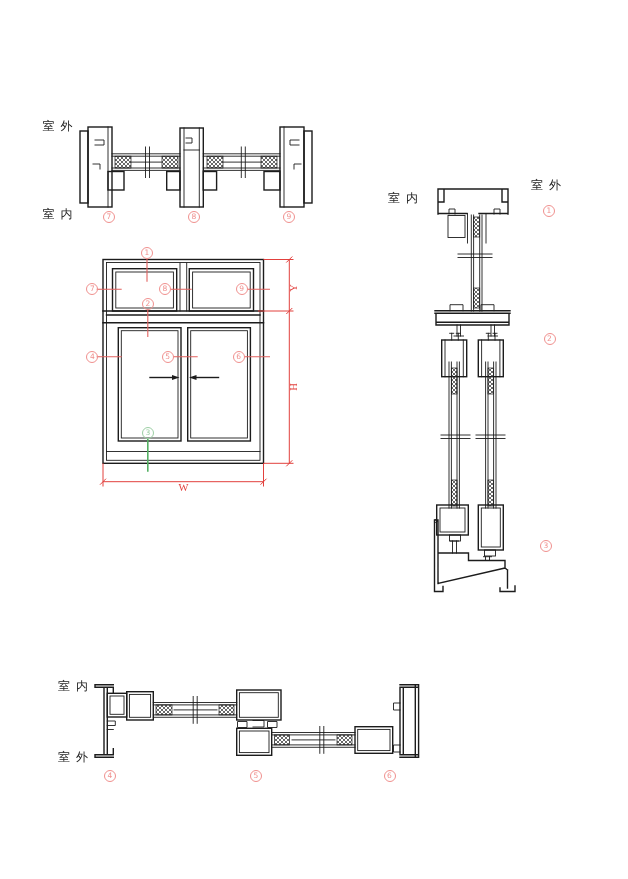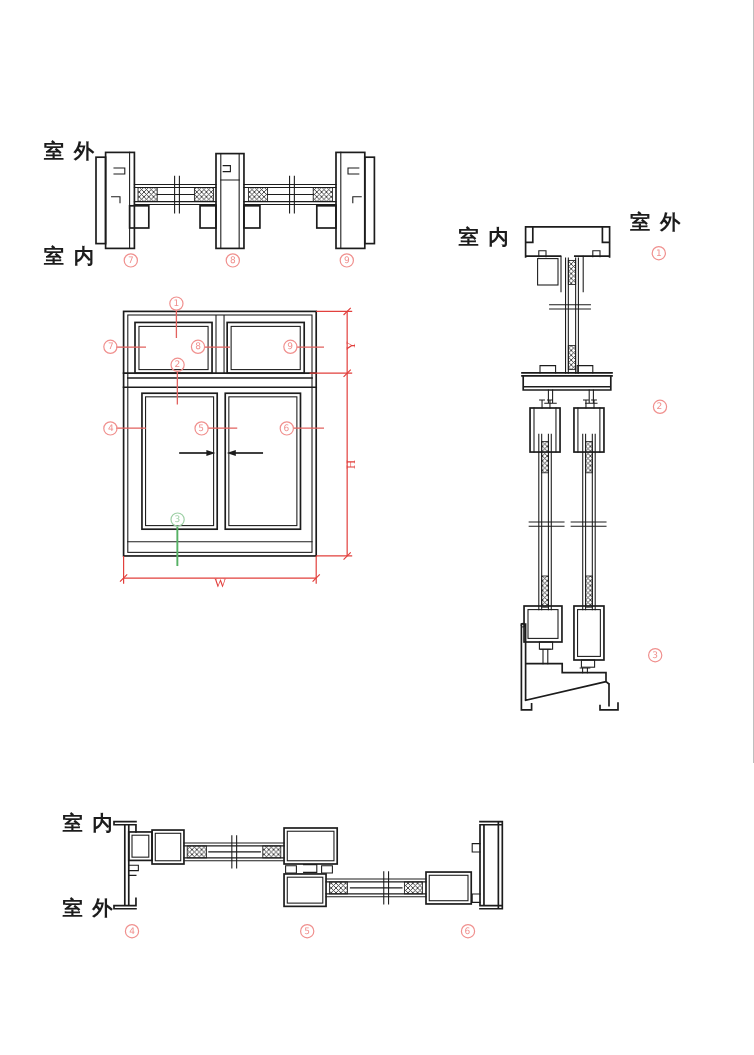--- a/index.html
+++ b/index.html
@@ -15,21 +15,21 @@
           font-family:"Liberation Sans",sans-serif;}
   .view{position:absolute;}
   svg{display:block;overflow:visible;}
   .k{stroke:var(--line);stroke-width:0.9;fill:none;stroke-linecap:square;}
   .kb{stroke:var(--line);stroke-width:1.4;fill:none;stroke-linecap:square;}
   .r{stroke:var(--leader-red);stroke-width:1.1;fill:none;}
   .g{stroke:var(--leader-green);stroke-width:1.6;fill:none;}
   .d{stroke:var(--dim-red);stroke-width:1;fill:none;}
   .fillk{fill:var(--line);stroke:none;}
   .cjk{position:absolute;transform:translate(-50%,-50%);font-family:"DejaVu Serif",serif;
-       font-size:17px;color:var(--line);white-space:nowrap;letter-spacing:1px;font-weight:bold;}
+       font-size:12px;color:var(--line);white-space:nowrap;letter-spacing:1px;}
   .mk{position:absolute;box-sizing:border-box;width:12px;height:12px;border:1px solid var(--annotation-red);
       border-radius:50%;color:var(--annotation-red);font-size:7.5px;line-height:10px;text-align:center;
       transform:translate(-50%,-50%);font-family:"DejaVu Sans",sans-serif;}
   .mk.green{border-color:var(--annotation-green);color:var(--annotation-green);}
   .dimlab{position:absolute;transform:translate(-50%,-50%);color:var(--dim-red);
           font-family:"Liberation Serif",serif;font-size:10.5px;}
   .dimlab.rot{transform:translate(-50%,-50%) rotate(-90deg);}
 </style>
 </head>
 <body>

